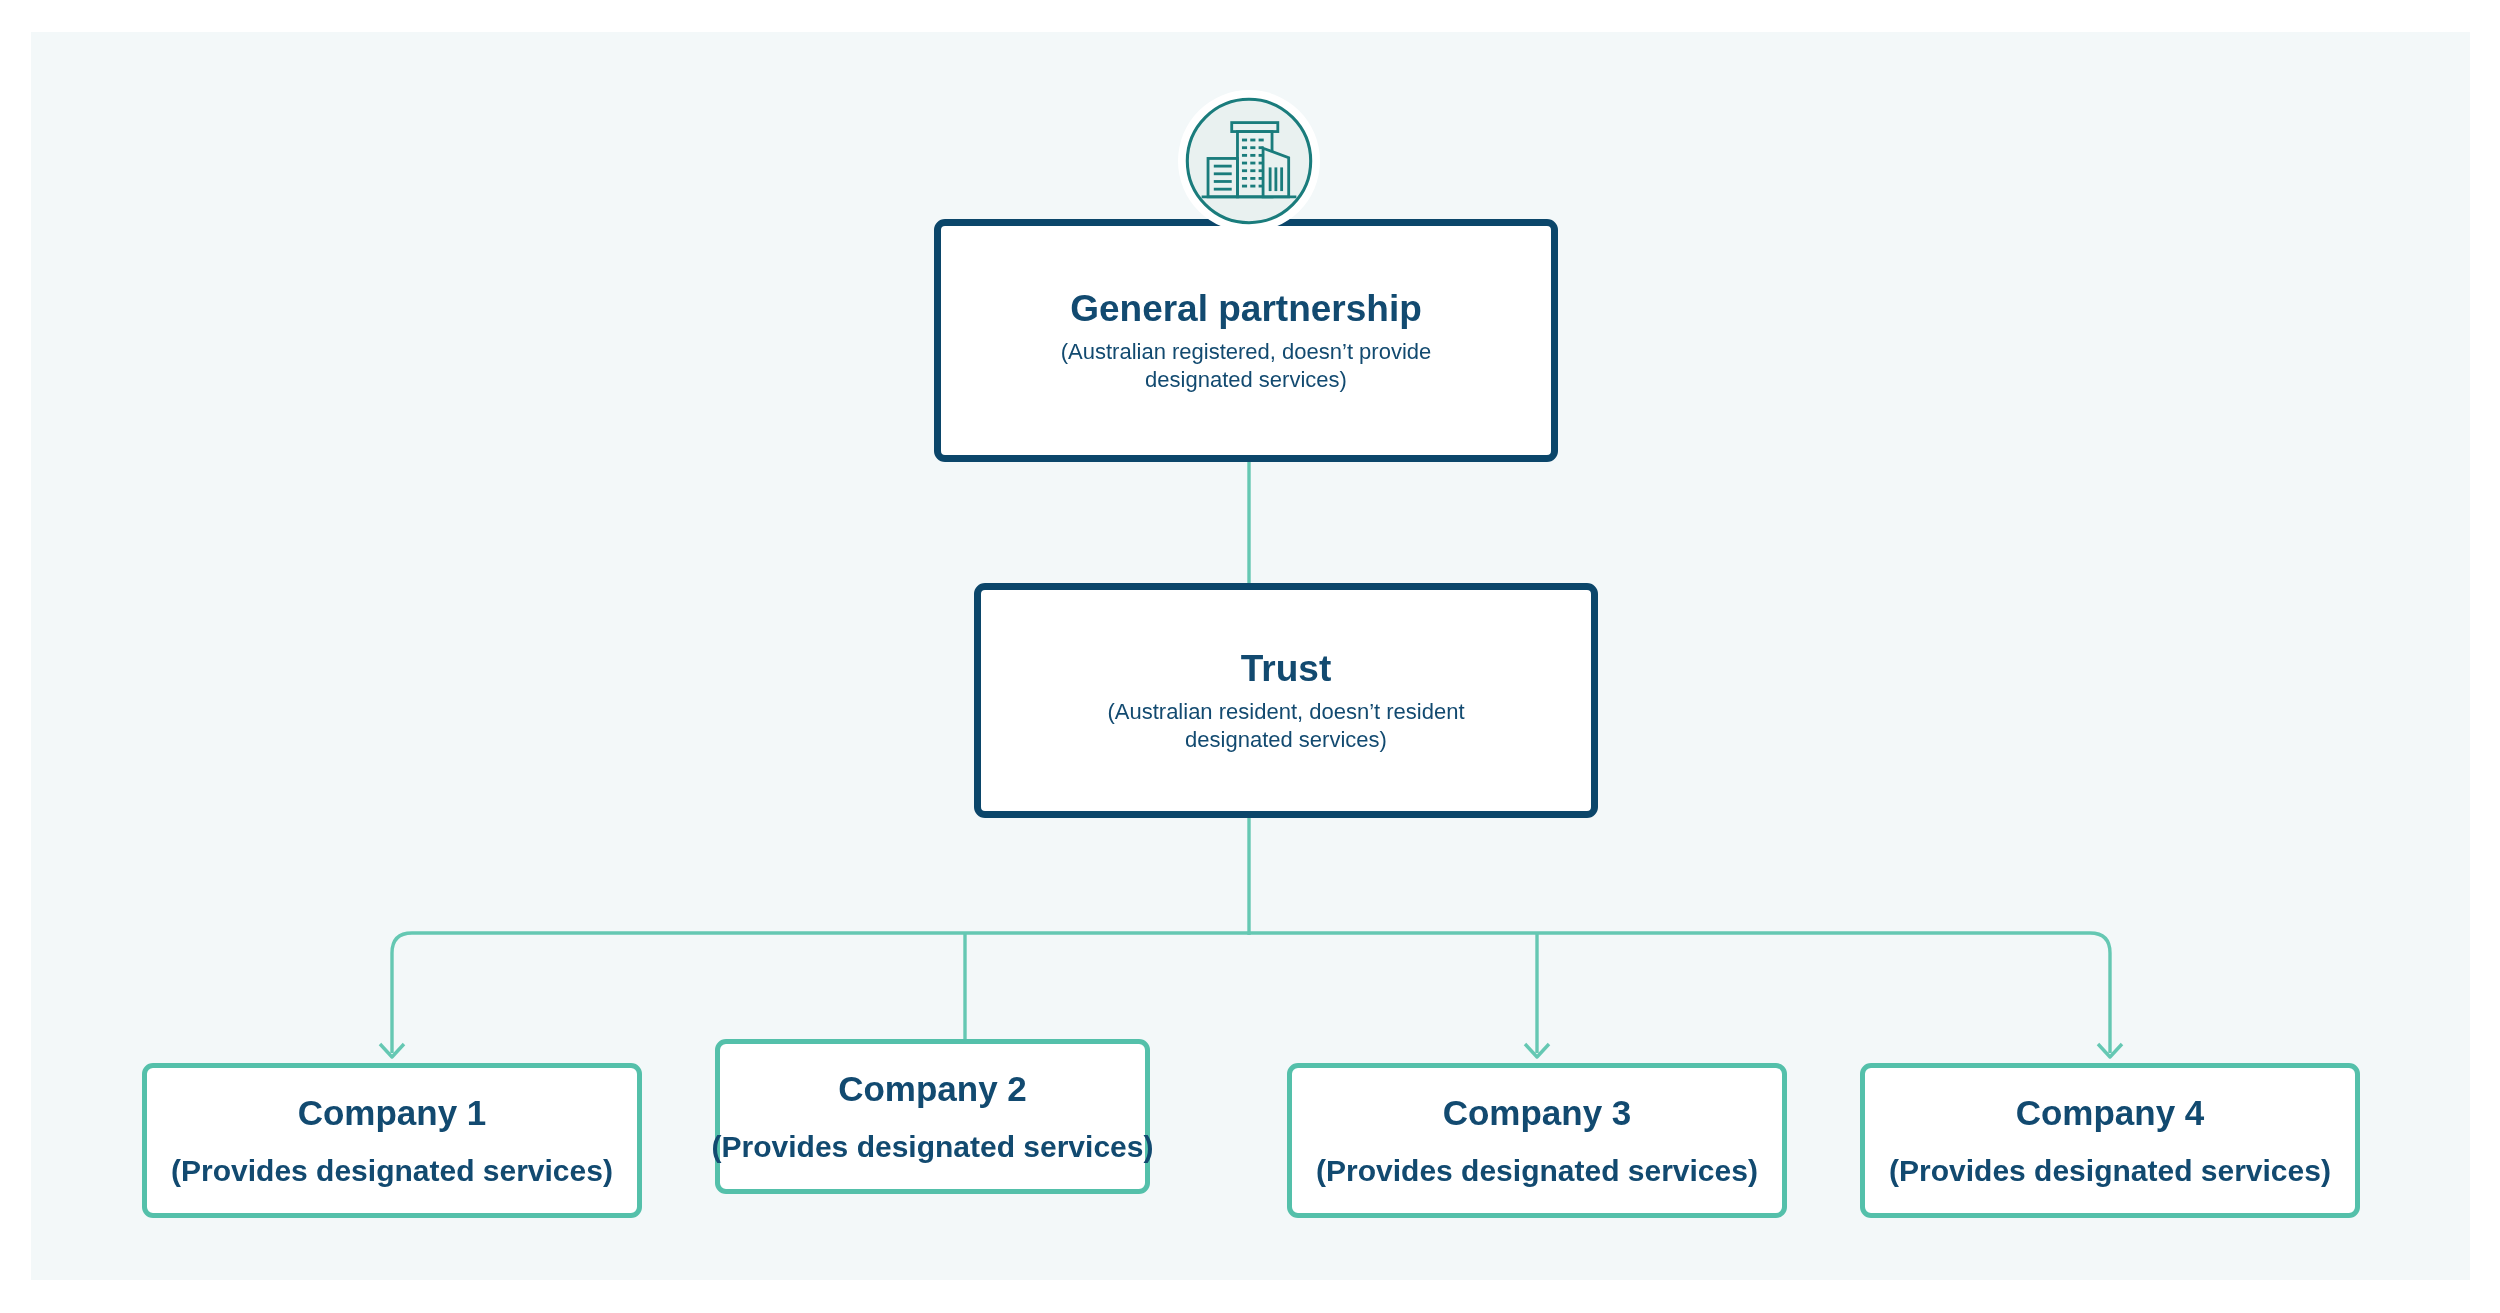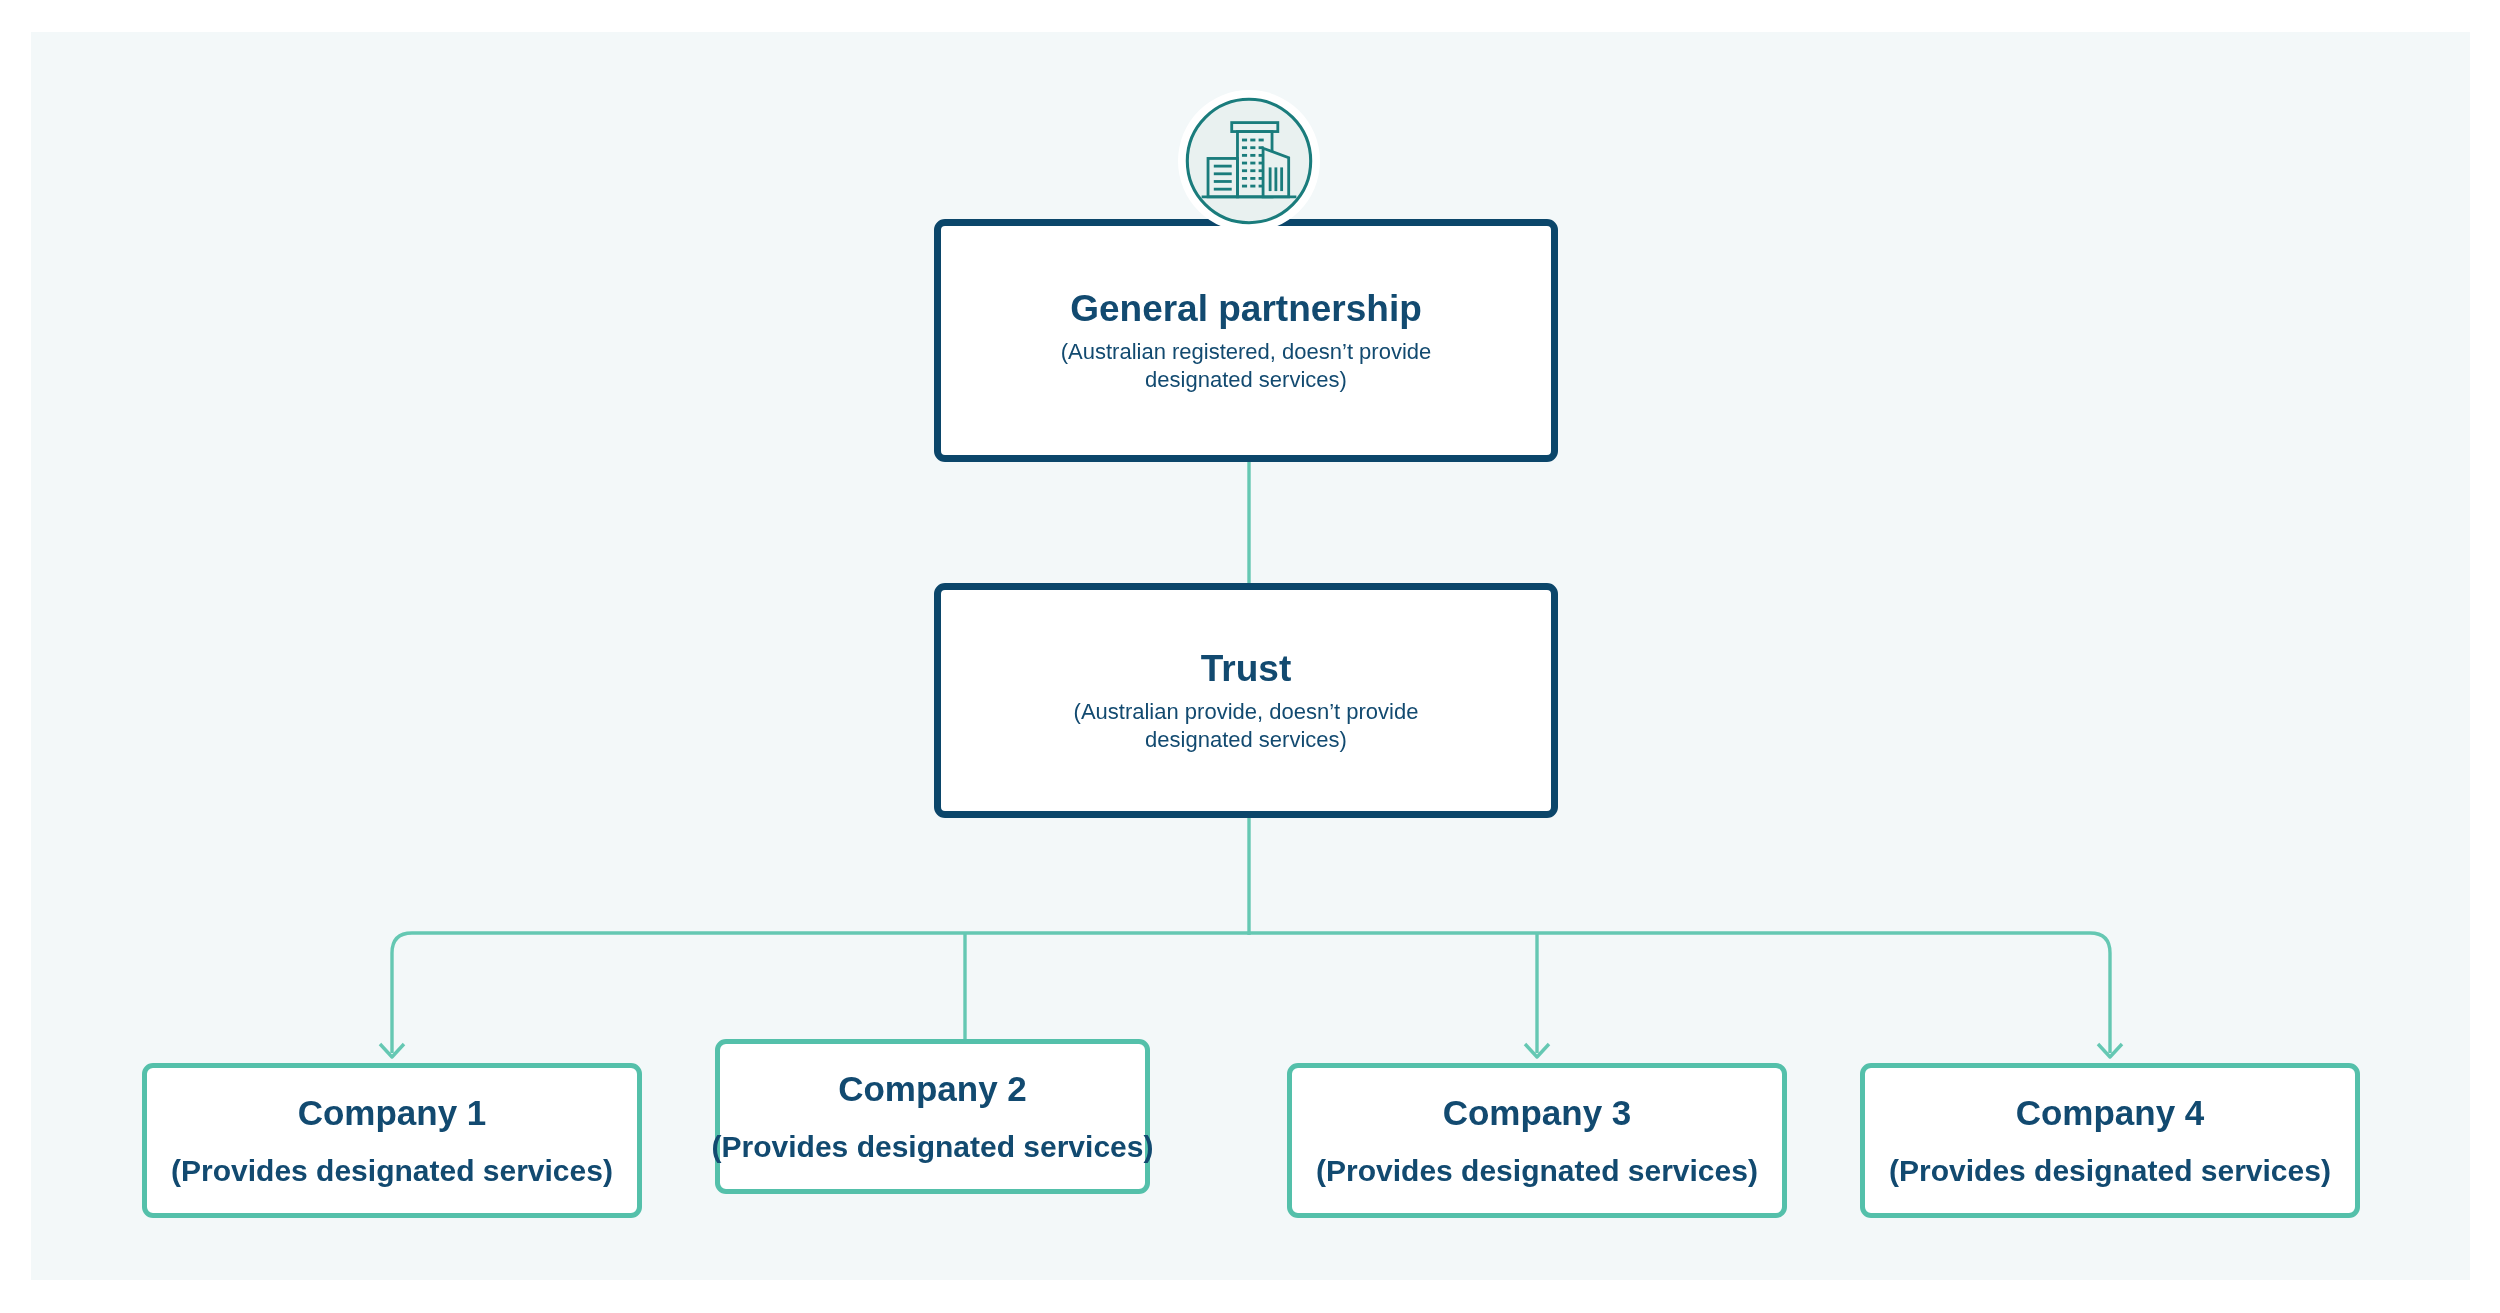--- a/index.html
+++ b/index.html
@@ -28,21 +28,21 @@
     background: #ffffff;
     display: flex; flex-direction: column;
     align-items: center; justify-content: center;
     text-align: center;
     border-radius: 11px;
   }
   .node.major { border: 7px solid #0b466a; gap: 7px; }
   .node.company { border: 5px solid #54c0aa; gap: 18px; }
 
   .node-gp    { left: 934px;  top: 219px;  width: 624px; height: 243px; }
-  .node-trust { left: 934px;  top: 583px;  width: 624px; height: 235px; }
+  .node-trust { left: 974px;  top: 583px;  width: 624px; height: 235px; }
   .node-c1    { left: 142px;  top: 1063px; width: 500px; height: 155px; }
   .node-c2    { left: 715px;  top: 1039px; width: 435px; height: 155px; }
   .node-c3    { left: 1287px; top: 1063px; width: 500px; height: 155px; }
   .node-c4    { left: 1860px; top: 1063px; width: 500px; height: 155px; }
 
   .title-lg {
     font-size: 37px; font-weight: 700;
     color: #124a70; line-height: 1.2;
     white-space: nowrap;
   }
@@ -92,21 +92,21 @@
     <div class="title-lg">General partnership</div>
     <div>
       <div class="sub-lg">(Australian registered, doesn’t provide</div>
       <div class="sub-lg">designated services)</div>
     </div>
   </div>
 
   <div class="node major node-trust">
     <div class="title-lg">Trust</div>
     <div>
-      <div class="sub-lg">(Australian provide, doesn’t provide</div>
+      <div class="sub-lg">(Australian resident, doesn’t resident</div>
       <div class="sub-lg">designated services)</div>
     </div>
   </div>
 
   <div class="node company node-c1">
     <div class="title-co">Company 1</div>
     <div class="sub-co">(Provides designated services)</div>
   </div>
 
   <div class="node company node-c2">

